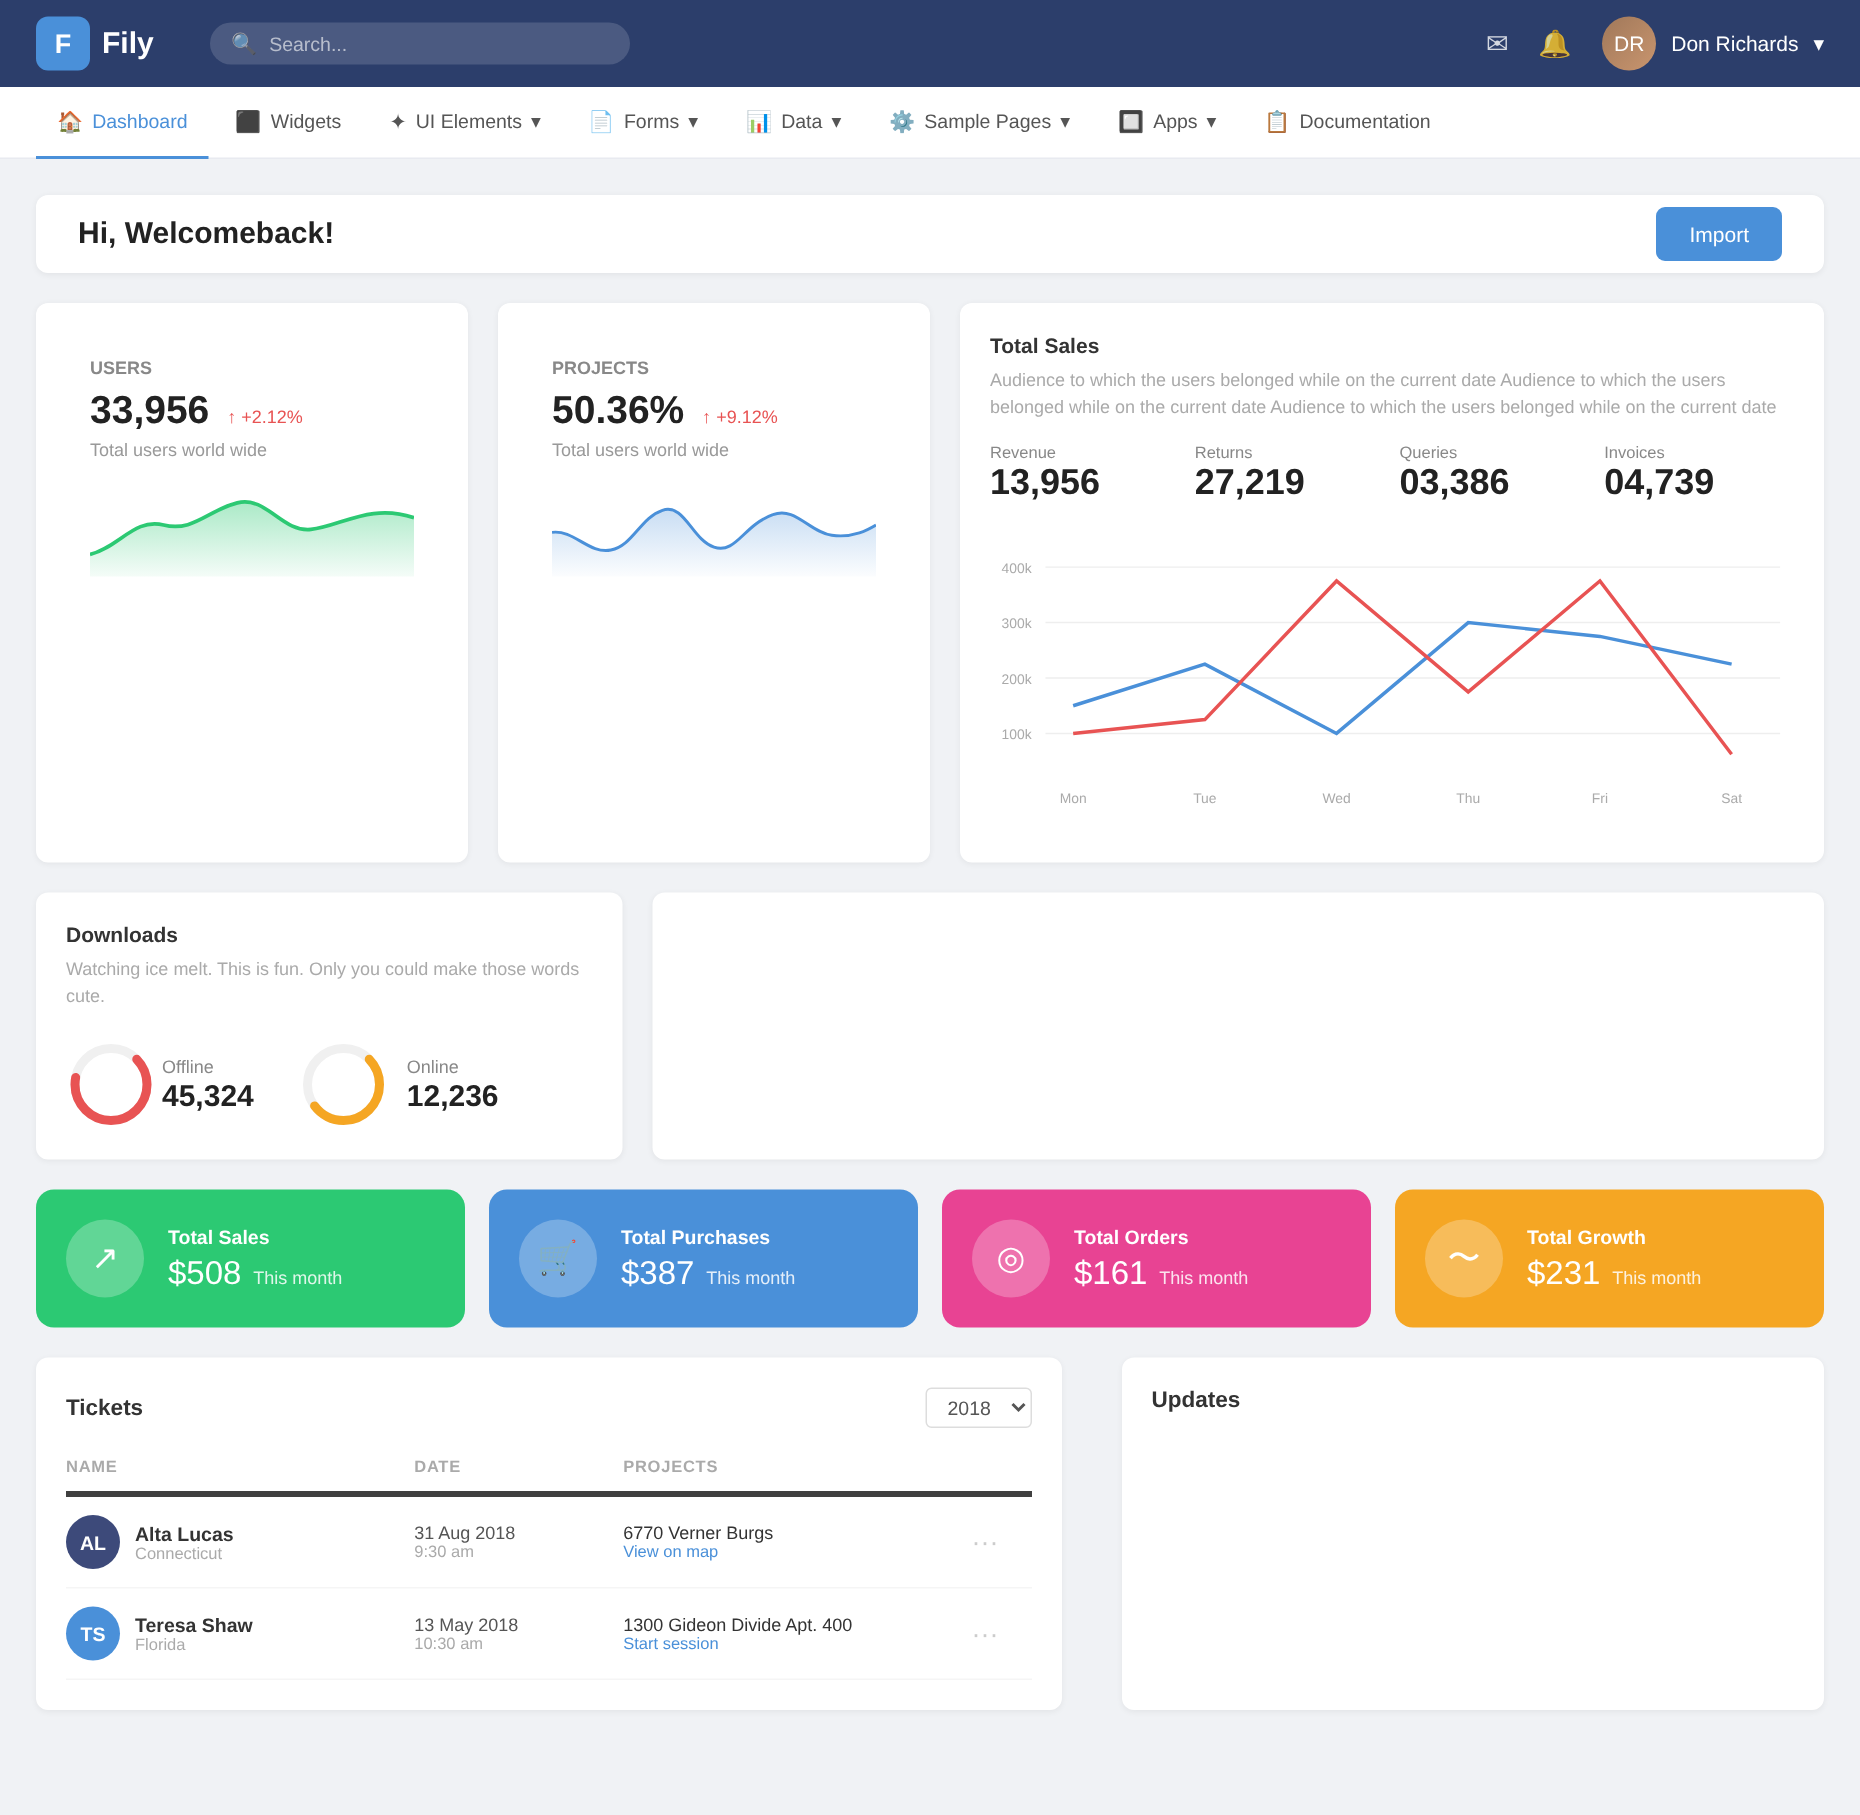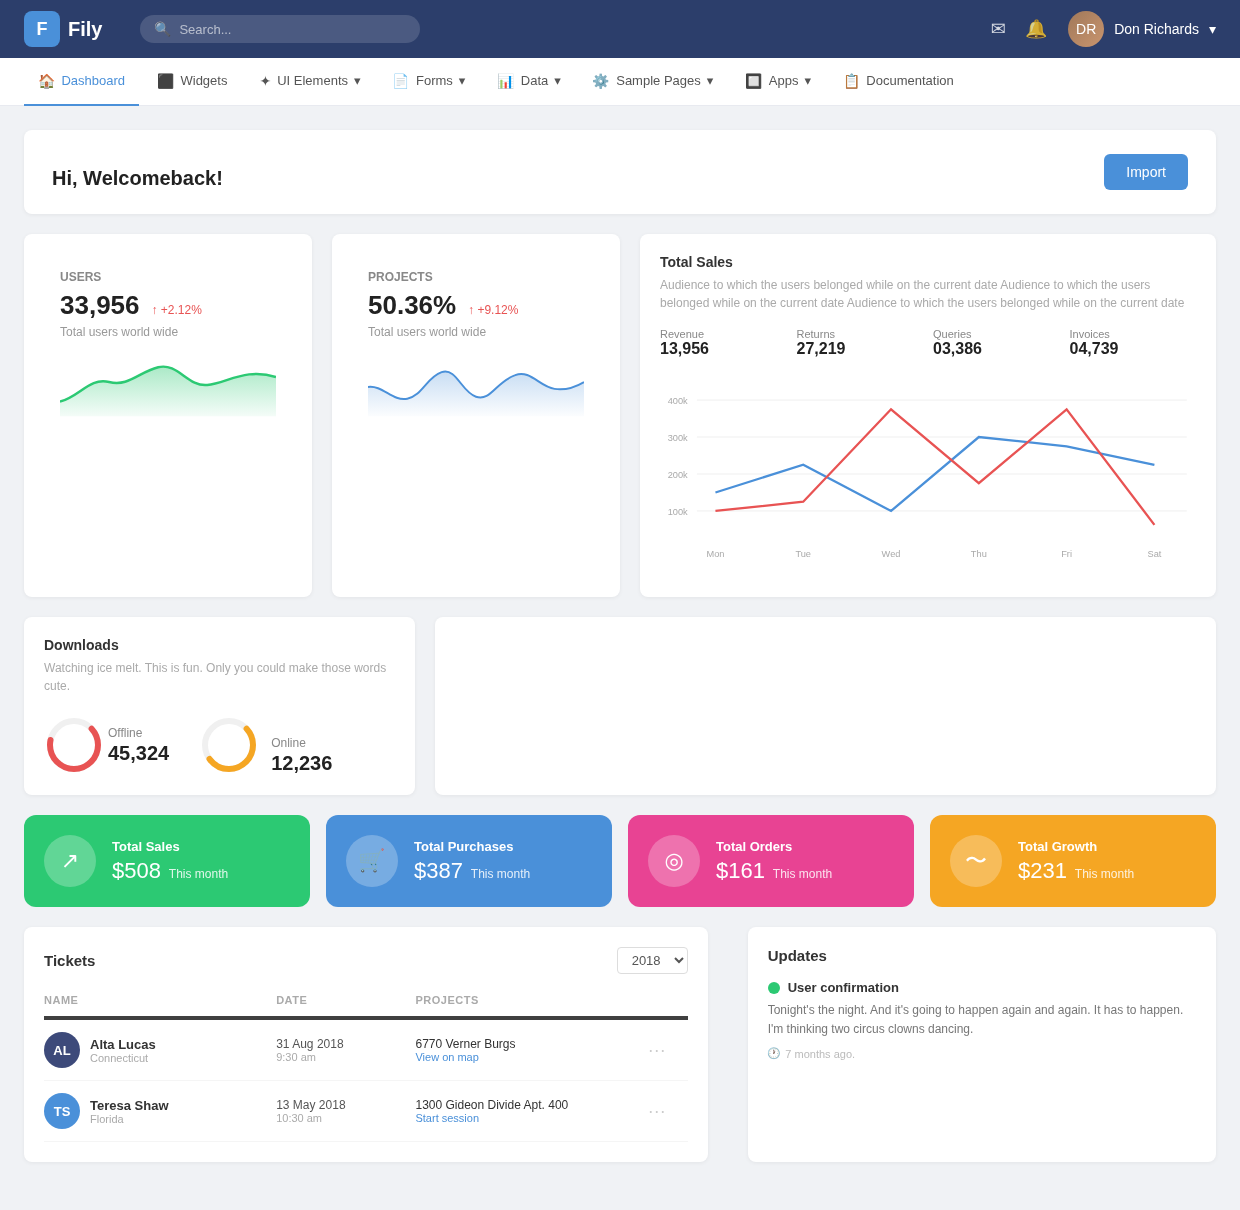--- a/index.html
+++ b/index.html
@@ -106,23 +106,23 @@
     }
     .nav-icon { font-size: 14px; }
 
     
     .main { padding: 24px; }
 
     
     .welcome-card {
       background: #fff;
       border-radius: 8px;
-      padding: 24px 28px;
-      display: flex;
-      align-items: flex-end;
+      padding: 8px 28px;
+      display: flex;
+      align-items: center;
       justify-content: space-between;
       margin-bottom: 20px;
       box-shadow: 0 1px 4px rgba(0,0,0,0.06);
     }
     .welcome-title { font-size: 20px; font-weight: 600; color: #222; }
     .btn-import {
       background: #4a90d9;
       color: #fff;
       border: none;
       border-radius: 6px;
@@ -161,21 +161,21 @@
     }
     .ts-title { font-size: 14px; font-weight: 600; color: #333; margin-bottom: 6px; }
     .ts-desc { font-size: 12px; color: #aaa; line-height: 1.5; margin-bottom: 16px; }
     .ts-metrics {
       display: grid;
       grid-template-columns: repeat(4, 1fr);
       gap: 10px;
       margin-bottom: 16px;
     }
     .ts-metric-label { font-size: 11px; color: #888; }
-    .ts-metric-value { font-size: 16px; font-weight: 700; color: #222; }
+    .ts-metric-value { font-size: 24px; font-weight: 700; color: #222; }
     .main-chart { width: 100%; height: 200px; }
 
     
     .mid-row {
       display: grid;
       grid-template-columns: 1fr 2fr;
       gap: 20px;
       margin-bottom: 20px;
     }
     .downloads-card {
@@ -475,21 +475,21 @@
               <circle cx="30" cy="30" r="24" fill="none" stroke="#f0f0f0" stroke-width="6"></circle>
               <circle cx="30" cy="30" r="24" fill="none" stroke="#e85353" stroke-width="6" stroke-dasharray="100 52" stroke-dashoffset="20" stroke-linecap="round"></circle>
             </svg>
           </div>
           <div class="dl-info">
             <div class="dl-info-label">Offline</div>
             <div class="dl-info-value">45,324</div>
           </div>
         </div>
 
-        <div style="display:flex;align-items:flex-end;gap:12px;">
+        <div style="display:flex;align-items:center;gap:12px;">
           <div class="dl-ring">
             <svg viewBox="0 0 60 60">
               <circle cx="30" cy="30" r="24" fill="none" stroke="#f0f0f0" stroke-width="6"></circle>
               <circle cx="30" cy="30" r="24" fill="none" stroke="#f5a623" stroke-width="6" stroke-dasharray="80 72" stroke-dashoffset="20" stroke-linecap="round"></circle>
             </svg>
           </div>
           <div class="dl-info">
             <div class="dl-info-label">Online</div>
             <div class="dl-info-value">12,236</div>
           </div>
@@ -587,27 +587,16 @@
         <div>
           <div class="ticket-project">1300 Gideon Divide Apt. 400</div>
           <div class="ticket-link">Start session</div>
         </div>
         <div class="ticket-dots">···</div>
       </div>
     </div>
 
     <div class="updates-card">
       <div class="updates-title">Updates</div>
-      <div class="update-item">
-        <div class="update-header">
-          <span class="update-dot"></span>
-          <span>User confirmation</span>
-        </div>
-        <div class="update-text">Tonight's the night. And it's going to happen again and again. It has to happen. I'm thinking two circus clowns dancing.</div>
-        <div class="update-time">
-          <span>🕐</span>
-          <span>7 months ago.</span>
-        </div>
-      </div>
     </div>
 
   </div>
 </main>
 
 </body></html>

